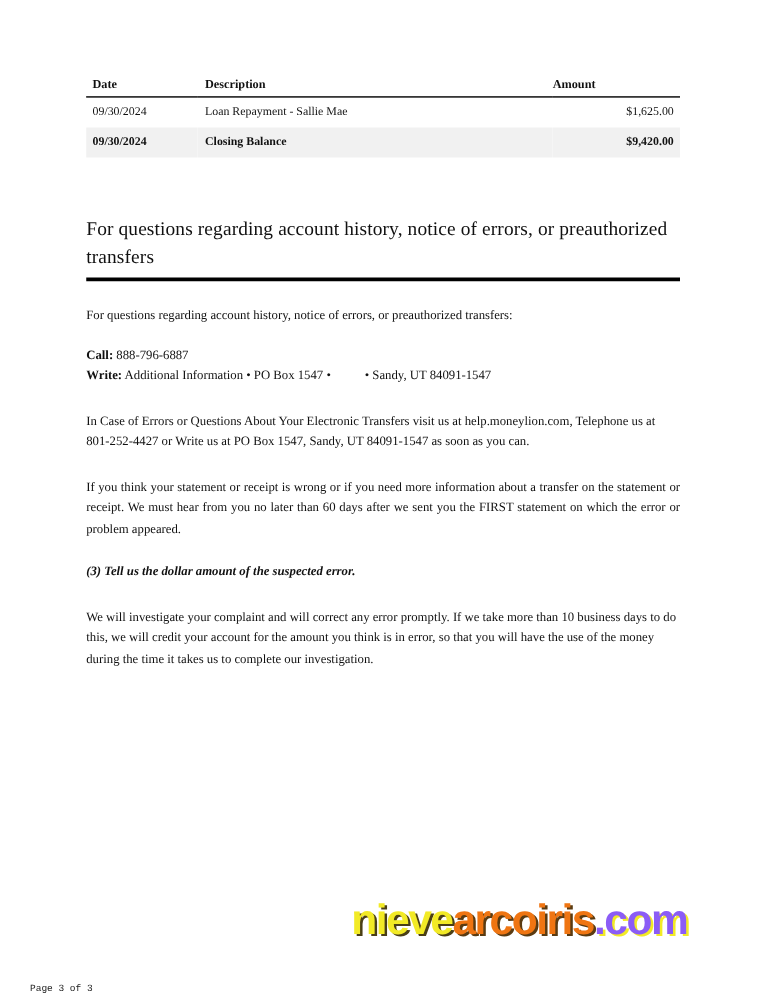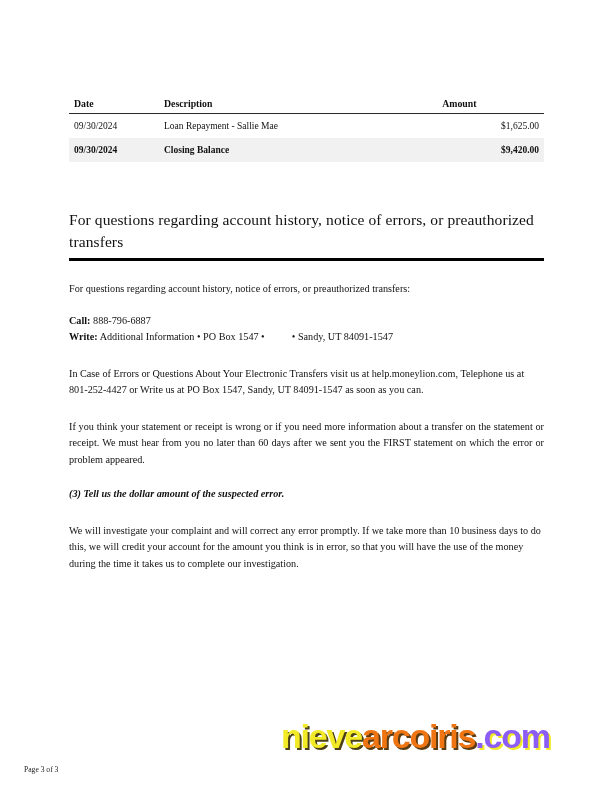--- a/index.html
+++ b/index.html
@@ -28,21 +28,20 @@
     left: 69px;
     top: 62px;
     width: 475px;
   }
 
   
   .txn-table {
     width: 100%;
     border-collapse: collapse;
     font-size: 9.5px;
-    margin-top: 36px;
   }
   .txn-table th {
     font-size: 9.8px;
     font-weight: bold;
     text-align: left;
     padding: 0 0 4px 0;
     border-bottom: 1.4px solid #2a2a2a;
     white-space: nowrap;
   }
   .txn-table th.col-date   { width: 84px; padding-left: 5px; }
@@ -115,23 +114,24 @@
     white-space: nowrap;
   }
   .wm-a { color: #f2ea26; text-shadow: 2px 2px 0 #4a3f16; }
   .wm-b { color: #ef7512; text-shadow: 2px 2px 0 #5a3b12; }
   .wm-c { color: #8b5cf6; text-shadow: 2px 2px 0 #f2ea26; }
 
   
   .page-footer {
     position: absolute;
     left: 24px;
-    top: 765px;
+    top: 788px;
     font-size: 7.6px;
     color: #222222;
+    font-family: Liberation Mono, monospace;
   }
 </style>
 </head>
 <body>
 
 <div class="page">
 
   <div class="content">
 
     <table class="txn-table">

